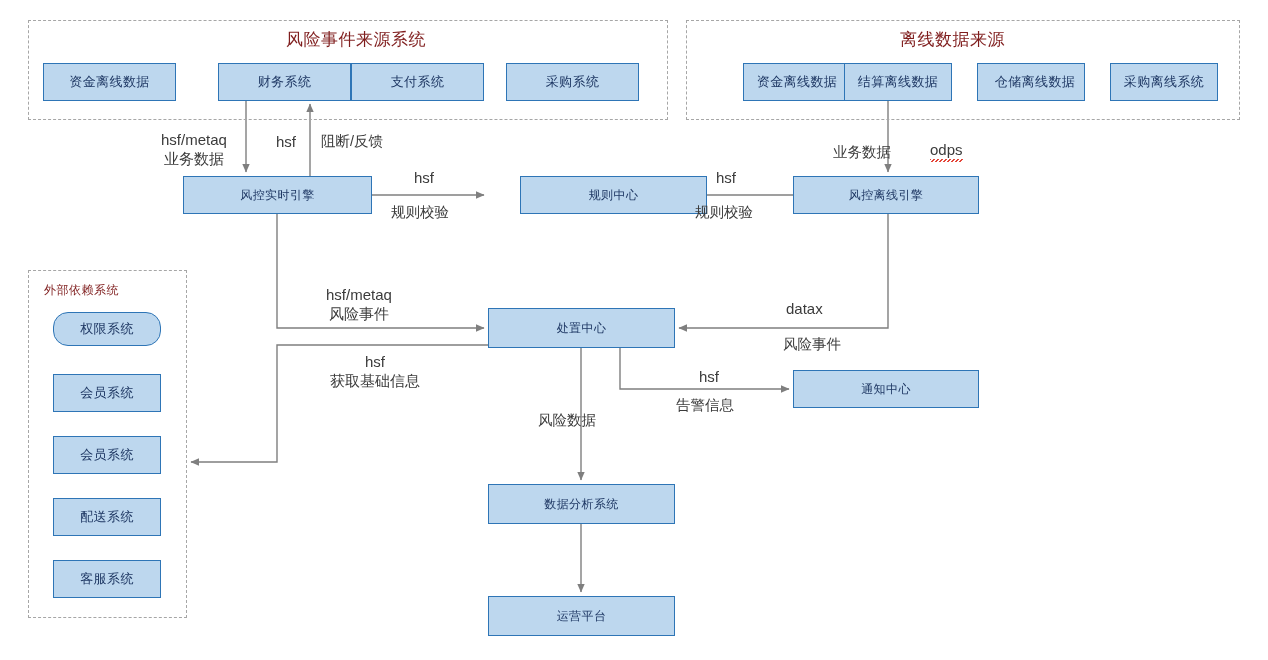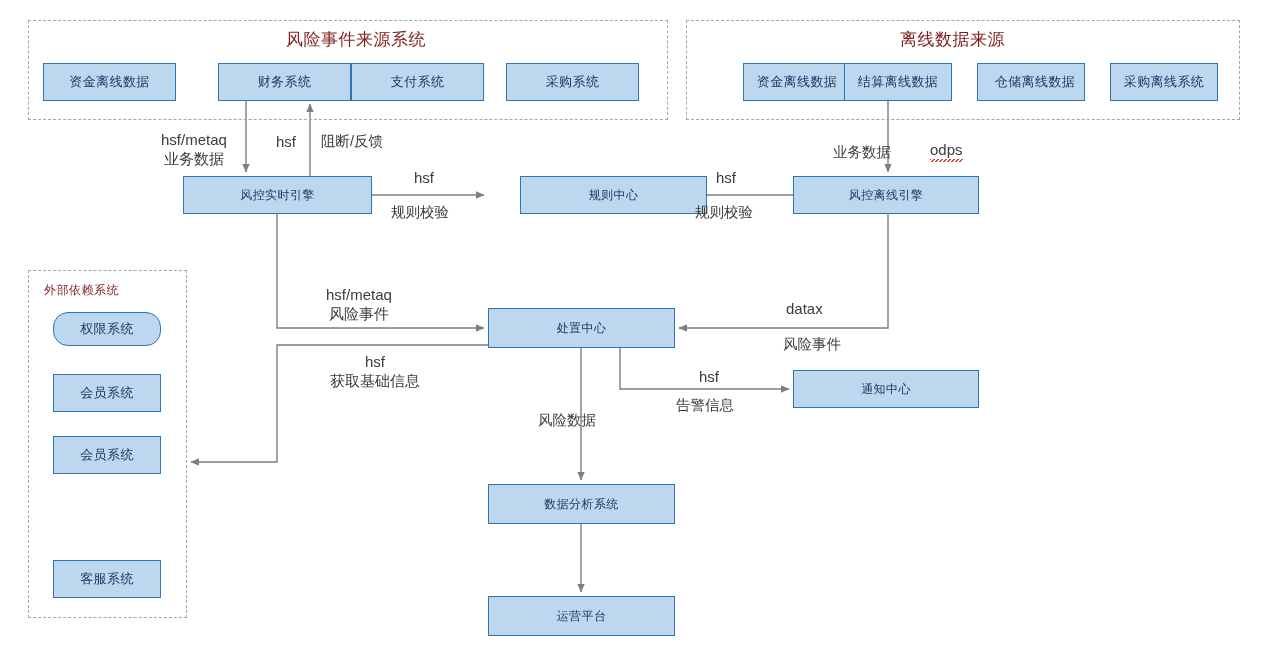--- a/index.html
+++ b/index.html
@@ -80,20 +80,21 @@
   <div class="node" style="left:844px;top:63px;width:108px;height:38px;">结算离线数据</div>
   <div class="node" style="left:977px;top:63px;width:108px;height:38px;padding-left:8px;">仓储离线数据</div>
   <div class="node" style="left:1110px;top:63px;width:108px;height:38px;">采购离线系统</div>
 
   <div class="group" style="left:28px;top:270px;width:159px;height:348px;"></div>
   <div class="group-title" style="left:44px;top:282px;font-size:12px;">外部依赖系统</div>
 
   <div class="node" style="left:53px;top:312px;width:108px;height:34px;border-radius:15px;">权限系统</div>
   <div class="node" style="left:53px;top:374px;width:108px;height:38px;">会员系统</div>
   <div class="node" style="left:53px;top:436px;width:108px;height:38px;">会员系统</div>
+  <div class="node" style="left:53px;top:498px;width:108px;height:38px;">配送系统</div>
   <div class="node" style="left:53px;top:560px;width:108px;height:38px;">客服系统</div>
 
   <div class="node big" style="left:183px;top:176px;width:189px;height:38px;">风控实时引擎</div>
   <div class="node big" style="left:488px;top:176px;width:187px;height:38px;margin-left:32px;">规则中心</div>
   <div class="node big" style="left:793px;top:176px;width:186px;height:38px;text-align:right;">风控离线引擎</div>
   <div class="node big" style="left:488px;top:308px;width:187px;height:40px;">处置中心</div>
   <div class="node big" style="left:793px;top:370px;width:186px;height:38px;">通知中心</div>
   <div class="node big" style="left:488px;top:484px;width:187px;height:40px;">数据分析系统</div>
   <div class="node big" style="left:488px;top:596px;width:187px;height:40px;">运营平台</div>
 

